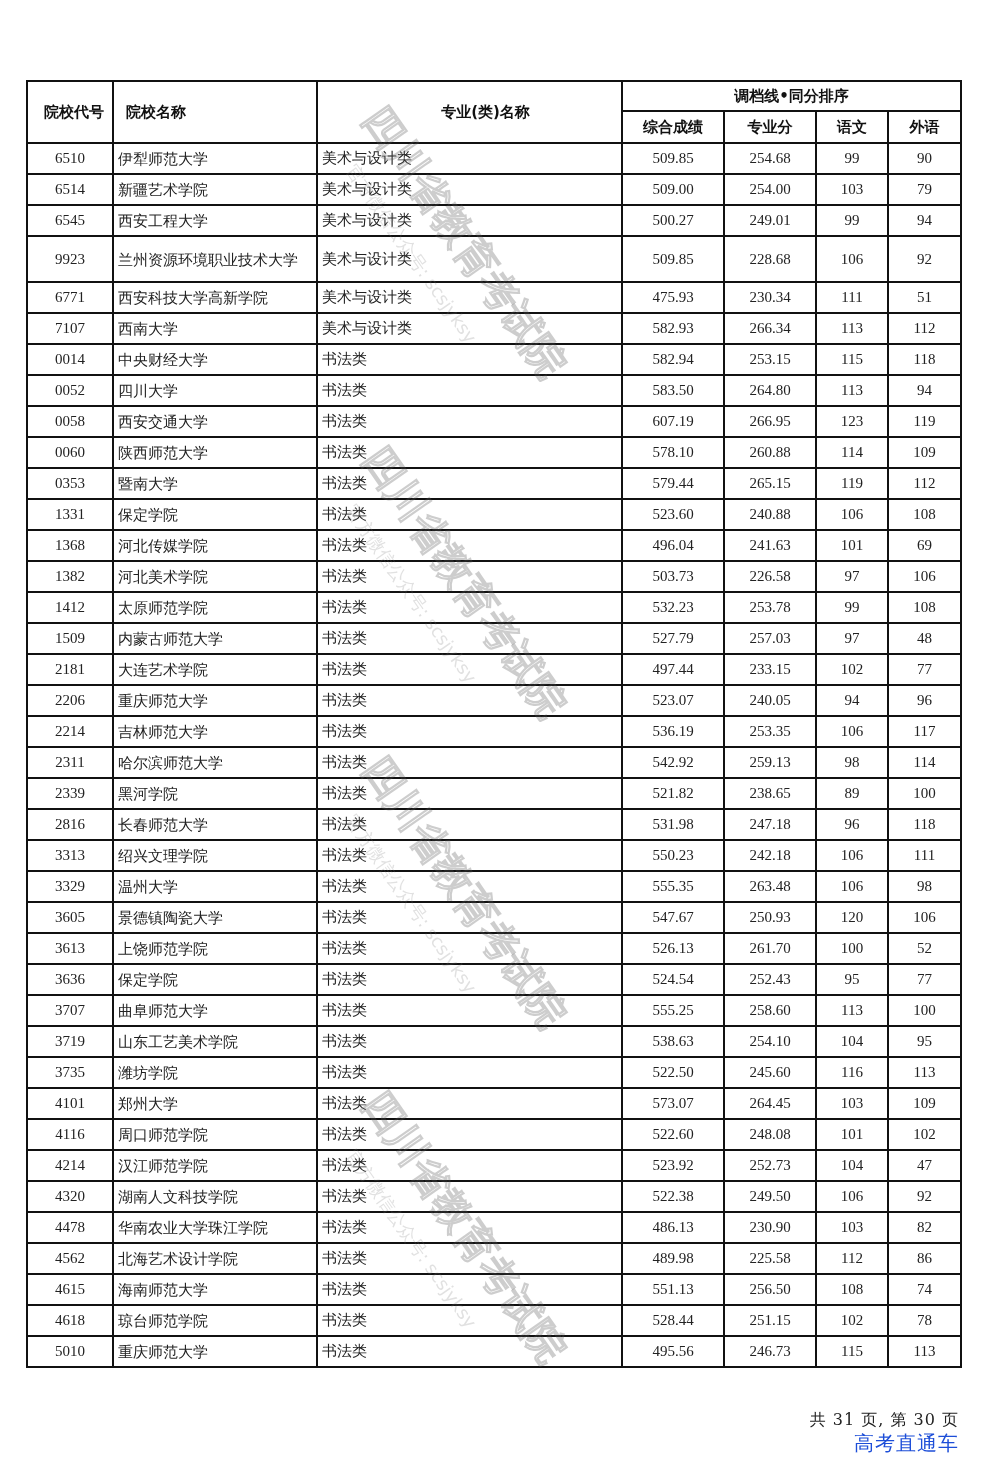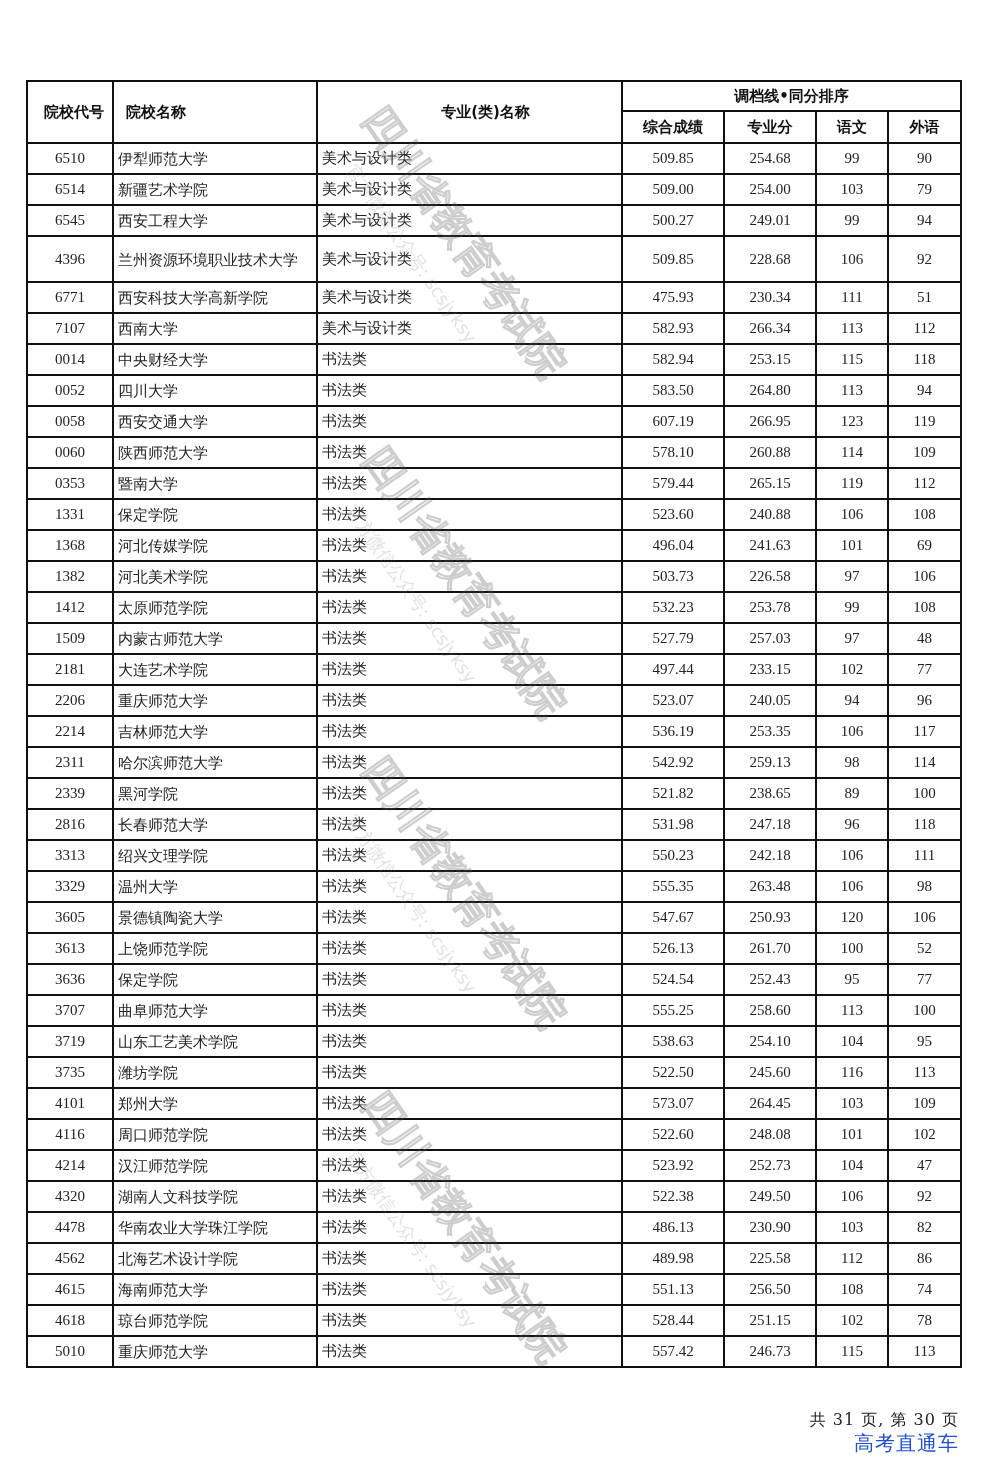--- a/index.html
+++ b/index.html
@@ -79,21 +79,21 @@
         <tr>
           <td class="code">6545</td>
           <td class="name">西安工程大学</td>
           <td class="major">美术与设计类</td>
           <td class="num">500.27</td>
           <td class="num">249.01</td>
           <td class="num">99</td>
           <td class="num">94</td>
         </tr>
         <tr class="tall">
-          <td class="code">4396</td>
+          <td class="code">9923</td>
           <td class="name">兰州资源环境职业技术大学</td>
           <td class="major">美术与设计类</td>
           <td class="num">509.85</td>
           <td class="num">228.68</td>
           <td class="num">106</td>
           <td class="num">92</td>
         </tr>
         <tr>
           <td class="code">6771</td>
           <td class="name">西安科技大学高新学院</td>
@@ -397,21 +397,21 @@
           <td class="major">书法类</td>
           <td class="num">528.44</td>
           <td class="num">251.15</td>
           <td class="num">102</td>
           <td class="num">78</td>
         </tr>
         <tr>
           <td class="code">5010</td>
           <td class="name">重庆师范大学</td>
           <td class="major">书法类</td>
-          <td class="num">557.42</td>
+          <td class="num">495.56</td>
           <td class="num">246.73</td>
           <td class="num">115</td>
           <td class="num">113</td>
         </tr>
       </tbody>
   </table>
 </div>
 
 <div class="footer-page">共 31 页, 第 30 页</div>
 <div class="footer-brand">高考直通车</div>

